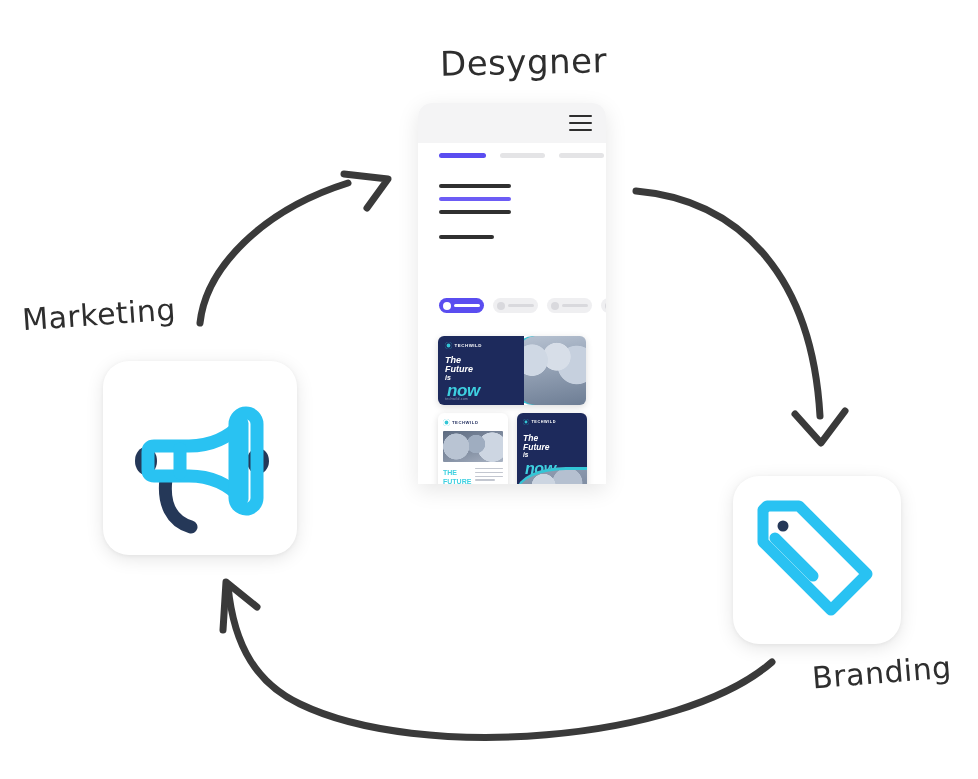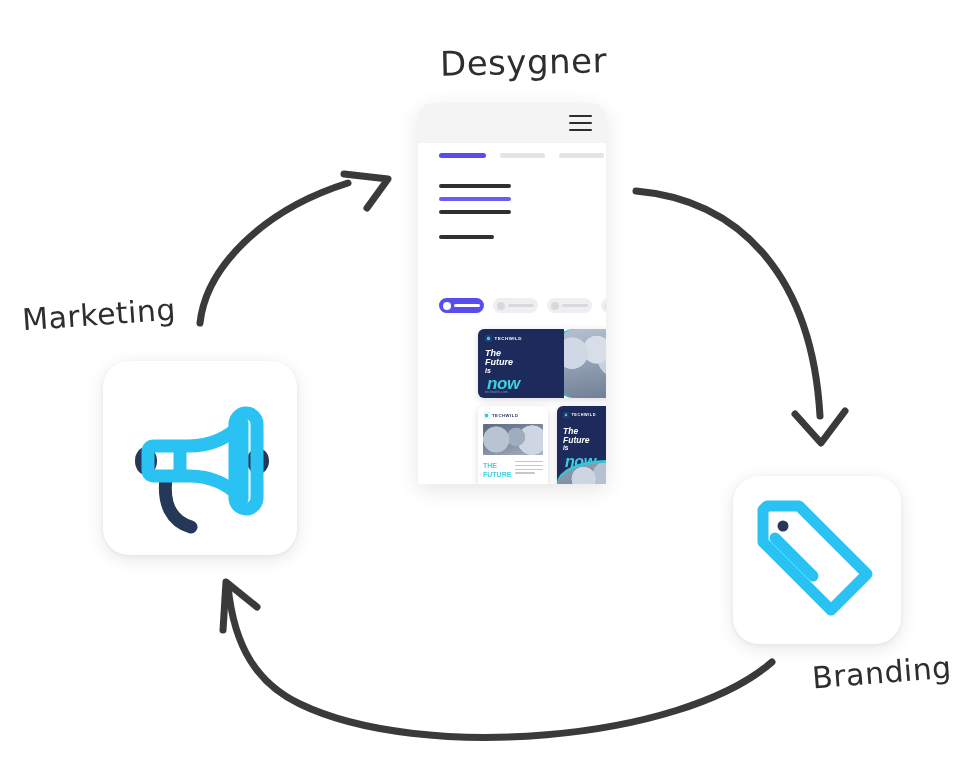--- a/index.html
+++ b/index.html
@@ -93,21 +93,21 @@
   .pill.active{width:45px;background:#5a4df0;}
   .pill.idle{width:45px;background:#efeff1;}
   .pill .knob{width:8px;height:8px;border-radius:50%;flex:0 0 auto;}
   .pill.active .knob{background:#ffffff;}
   .pill.idle .knob{background:#d9d9dd;}
   .pill .stem{height:3px;border-radius:2px;margin-left:3px;flex:1;}
   .pill.active .stem{background:#ffffff;}
   .pill.idle .stem{background:#d9d9dd;}
 
   
-  #cards{position:absolute;left:20px;top:186px;width:168px;margin-left:40px;}
+  #cards{position:absolute;left:20px;top:193px;width:168px;}
   .card{
     background:#fff;border-radius:6px;overflow:hidden;
     box-shadow:0 2px 7px rgba(0,0,0,.14);
   }
   #card-banner{width:148px;height:69px;position:relative;display:flex;}
   .banner-left{
     width:58%;background:#1d2a5c;position:relative;
     padding:6px 0 0 7px;box-sizing:border-box;z-index:2;
   }
   .banner-photo{

